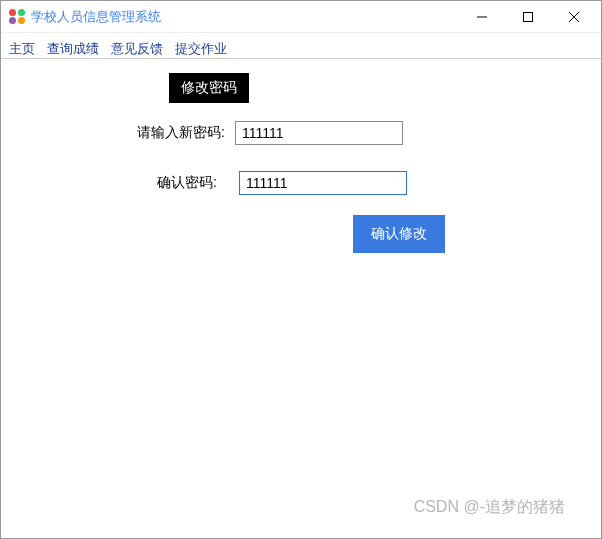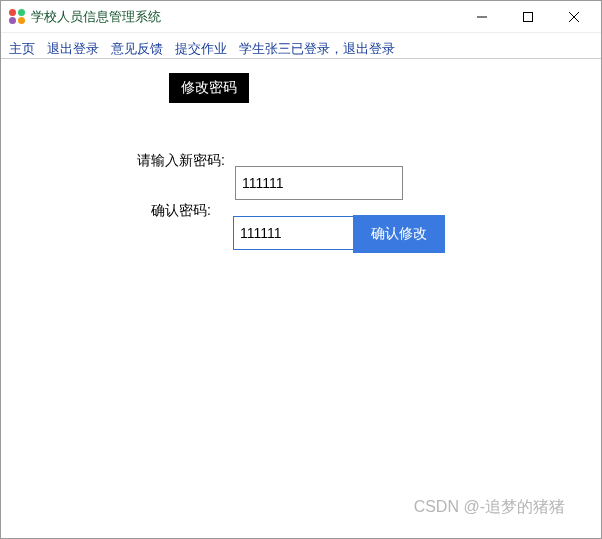--- a/index.html
+++ b/index.html
@@ -46,21 +46,21 @@
       height: 7px;
       border-radius: 50%;
     }
     .app-icon span:nth-child(1){background:#e74c3c;}
     .app-icon span:nth-child(2){background:#2ecc71;}
     .app-icon span:nth-child(3){background:#9b59b6;}
     .app-icon span:nth-child(4){background:#f39c12;}
     .title-text {
       flex: 0 0 auto;
       font-size: 13px;
-      color: #14532d;
+      color: #3b82f6;
     }
     .title-spacer { flex: 1; }
     .win-controls {
       display: flex;
       height: 100%;
     }
     .win-btn {
       width: 46px;
       height: 100%;
       display: flex;
@@ -98,36 +98,35 @@
       padding: 6px 12px;
       font-size: 14px;
       border: none;
     }
     .form-row {
       position: absolute;
       display: flex;
       align-items: center;
     }
     .row1 { top: 62px; left: 136px; }
-    .row2 { top: 112px; left: 150px; justify-content: center; }
+    .row2 { top: 112px; left: 156px; justify-content: center; }
     .form-label {
       font-size: 14px;
       color: #000;
       margin-right: 10px;
     }
     .row2 .form-label { margin-right: 22px; }
     .text-input {
       width: 168px;
       height: 24px;
       border: 1px solid #888;
-      padding: 16px 6px;
+      padding: 6px 6px;
       font-size: 14px;
       font-family: inherit;
       outline: none;
-      margin-top: 45px;
     }
     .text-input.focused {
       border: 1px solid #2e72d2;
     }
     .confirm-btn {
       position: absolute;
       top: 156px;
       left: 352px;
       background: #3a7ae0;
       color: #ffffff;
@@ -173,24 +172,23 @@
         <svg width="10" height="10">
             <line x1="0" y1="0" x2="10" y2="10" stroke-width="1"></line>
             <line x1="10" y1="0" x2="0" y2="10" stroke-width="1"></line>
           </svg>
       </div>
     </div>
   </div>
 
   <div class="menubar">
     <span class="menu-item">主页</span>
-    <span class="menu-item">退出登录</span>
+    <span class="menu-item">查询成绩</span>
     <span class="menu-item">意见反馈</span>
     <span class="menu-item">提交作业</span>
-    <span class="menu-item">学生张三已登录，退出登录</span>
   </div>
 
   <div class="content">
     <button class="section-btn">修改密码</button>
 
     <div class="form-row row1">
       <span class="form-label">请输入新密码:</span>
       <input type="text" class="text-input" value="111111" style="">
     </div>
 

